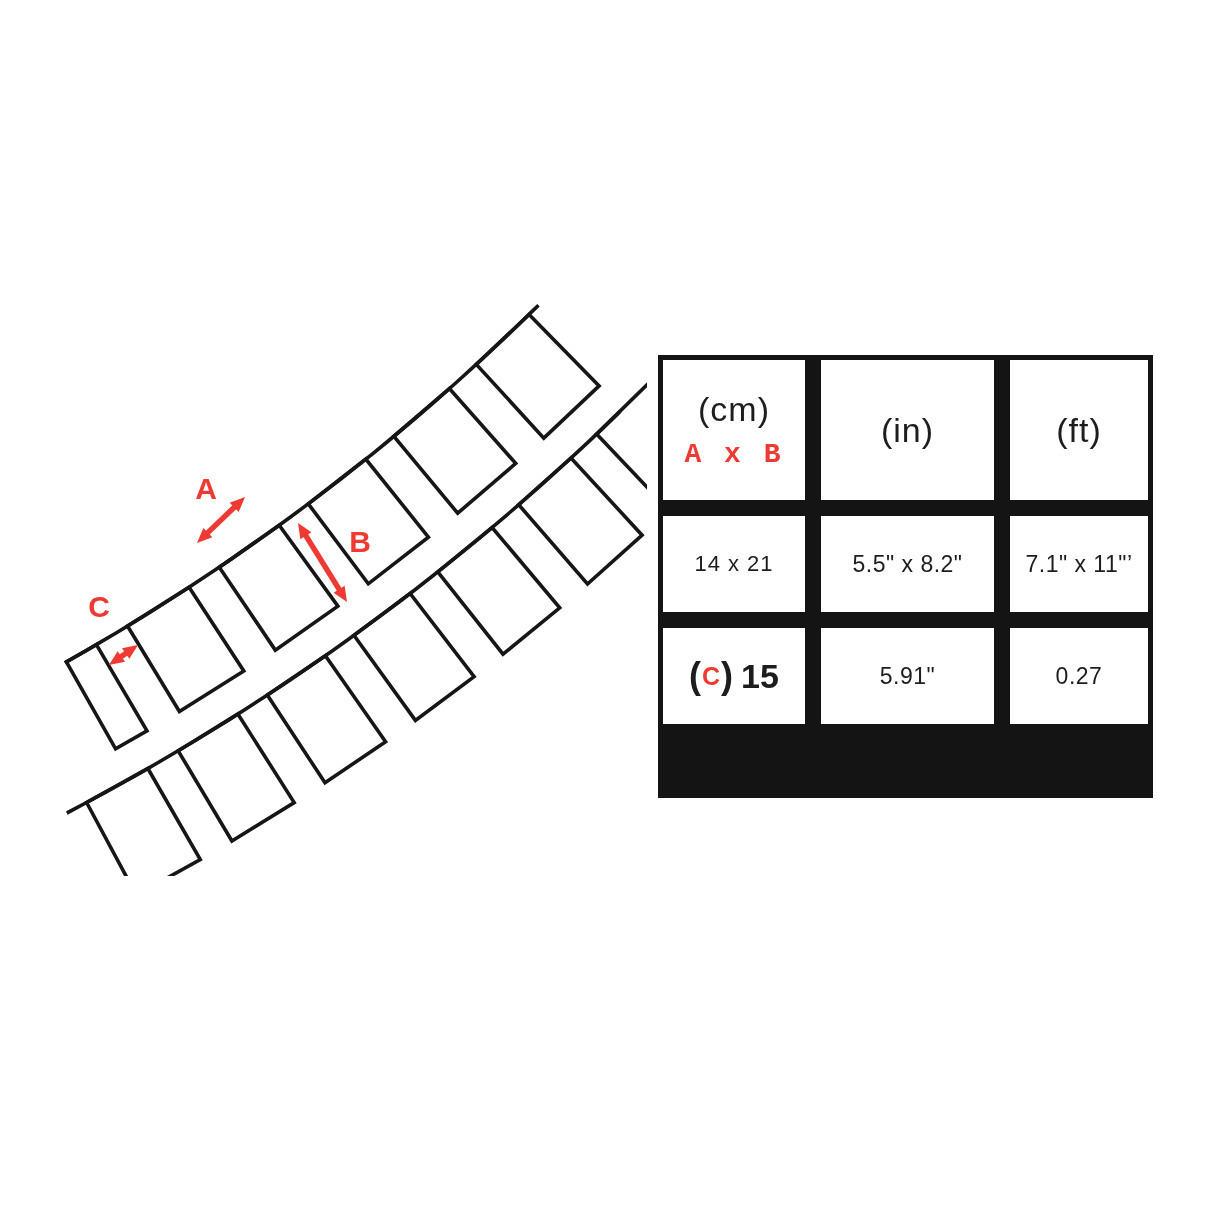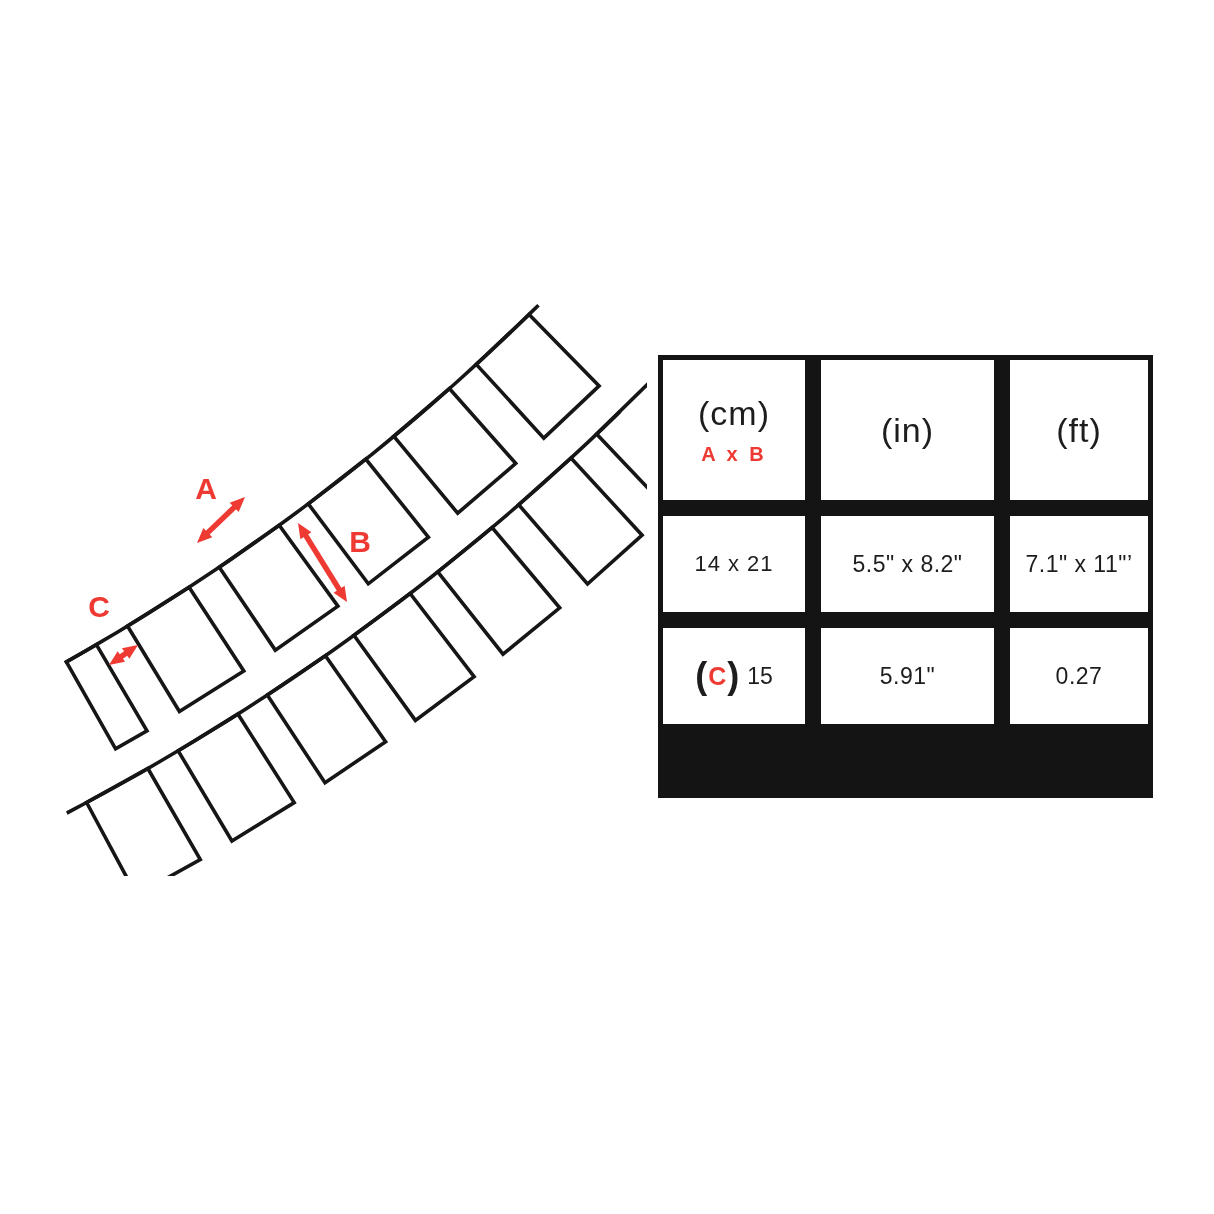--- a/index.html
+++ b/index.html
@@ -13,27 +13,27 @@
     position:absolute;left:658px;top:355px;width:495px;height:443px;
     box-sizing:border-box;border:5px solid #141414;background:#141414;
     display:grid;grid-template-columns:142px 173px 1fr;grid-template-rows:140px 96px 96px 1fr;
     gap:16px;
   }
   .cell{
     background:#ffffff;display:flex;align-items:center;justify-content:center;
     flex-direction:column;color:#1d1d1d;
   }
   .hdr{font-size:34px;letter-spacing:1px;color:#1d1d1d;}
-  .axb{font-size:20px;font-weight:700;letter-spacing:3px;color:var(--accent);margin-top:10px;}
+  .axb{font-size:28px;font-weight:700;letter-spacing:3px;color:var(--accent);margin-top:10px;font-family:Liberation Mono, monospace;}
   .cm-val{font-size:22px;font-weight:400;letter-spacing:1px;}
   .num-val{font-size:23px;letter-spacing:0.5px;}
   .c-row{display:flex;align-items:center;}
   .paren{font-size:36px;font-weight:700;line-height:1;}
   .c-red{font-size:25px;font-weight:800;color:var(--accent);margin:0 1px;}
-  .c-num{font-size:23px;font-weight:400;margin-left:8px;}
+  .c-num{font-size:34px;font-weight:700;margin-left:8px;}
 </style>
 </head>
 <body>
 
 <div class="stage">
 
   <svg id="diagram" width="1214" height="1214" viewBox="0 0 1214 1214">
     <defs>
       <clipPath id="clip">
           <rect x="55" y="295" width="592" height="581"></rect>

